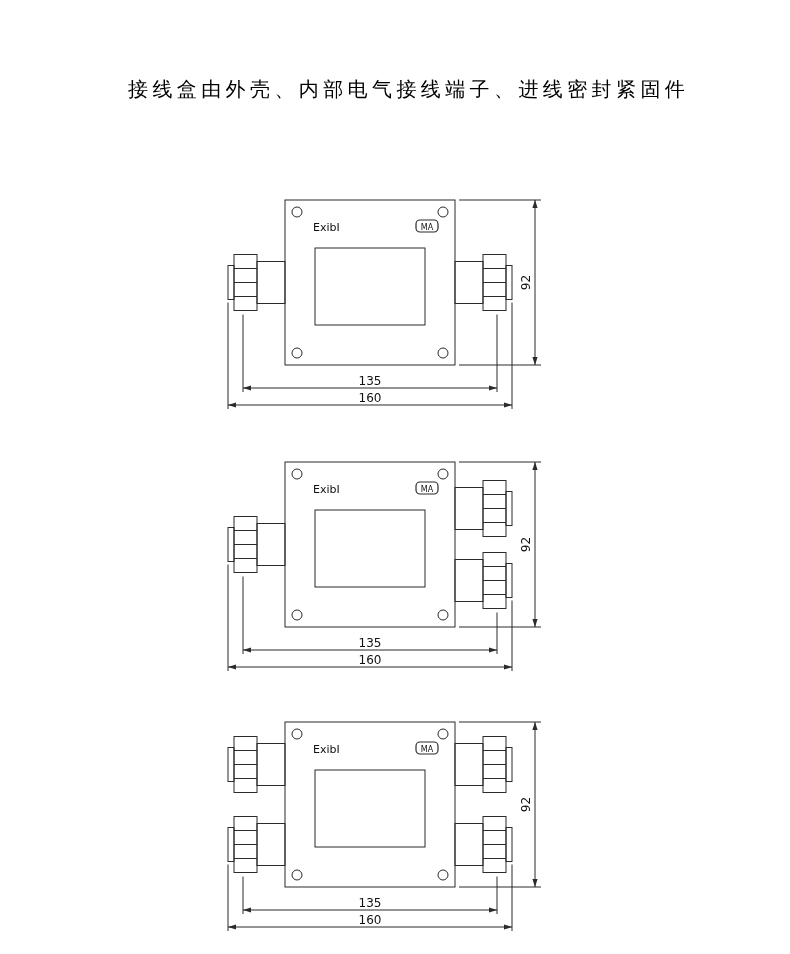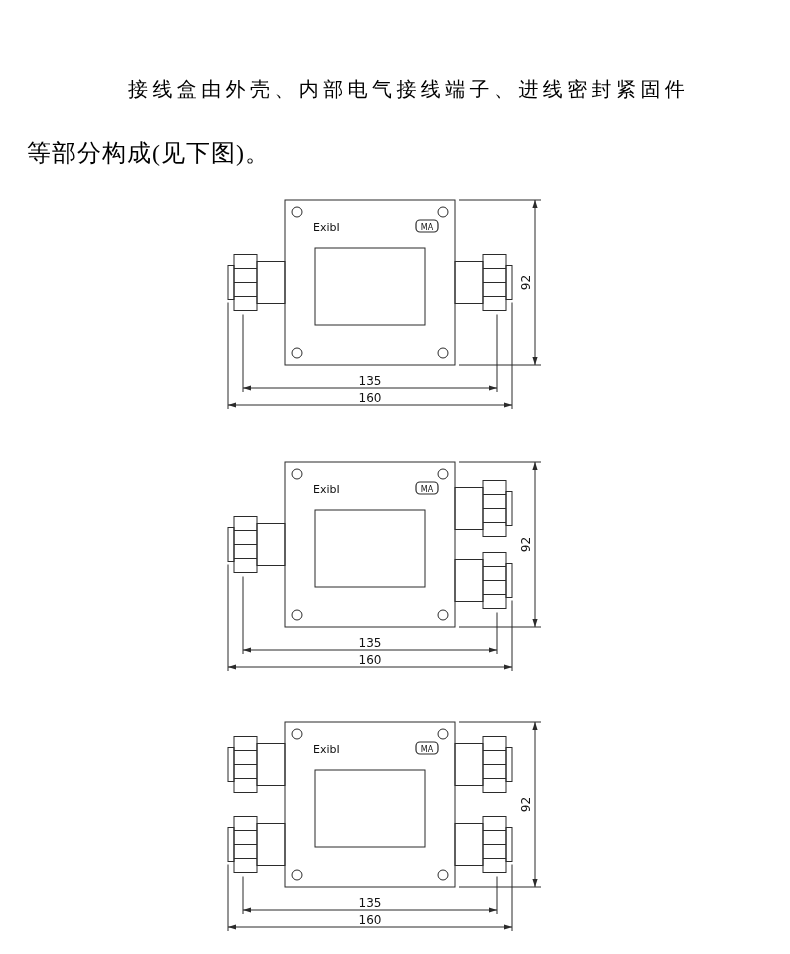--- a/index.html
+++ b/index.html
@@ -27,21 +27,20 @@
   .diagram{position:absolute;width:340px;height:232px;}
   #diagram-0{left:223px;top:192px;}
   #diagram-1{left:223px;top:454px;}
   #diagram-2{left:223px;top:714px;}
 </style>
 </head>
 <body>
 
 <div id="page">
   <div class="bodyline1">接线盒由外壳、内部电气接线端子、进线密封紧固件</div>
-  <div class="bodyline2">等部分构成(见下图)。</div>
   <div class="diagram" id="diagram-0"><svg width="340" height="232" viewBox="0 0 340 232">
         <rect x="62" y="8" width="170" height="165" fill="none" stroke="#2b2b2b" stroke-width="1"></rect>
         <circle cx="74" cy="20" r="5" fill="none" stroke="#2b2b2b" stroke-width="1"></circle>
         <circle cx="220" cy="20" r="5" fill="none" stroke="#2b2b2b" stroke-width="1"></circle>
         <circle cx="74" cy="161" r="5" fill="none" stroke="#2b2b2b" stroke-width="1"></circle>
         <circle cx="220" cy="161" r="5" fill="none" stroke="#2b2b2b" stroke-width="1"></circle>
         <text x="90" y="39" font-size="11" font-family="DejaVu Sans, sans-serif" fill="#111" text-anchor="start">ExibI</text>
         <rect x="193" y="28" width="22" height="12" rx="4" fill="none" stroke="#2b2b2b" stroke-width="1.2"></rect>
         <text x="204" y="37.5" font-size="8" font-family="DejaVu Sans, sans-serif" fill="#111" text-anchor="middle">MA</text>
         <rect x="92" y="56" width="110" height="77" fill="none" stroke="#2b2b2b" stroke-width="1"></rect>

